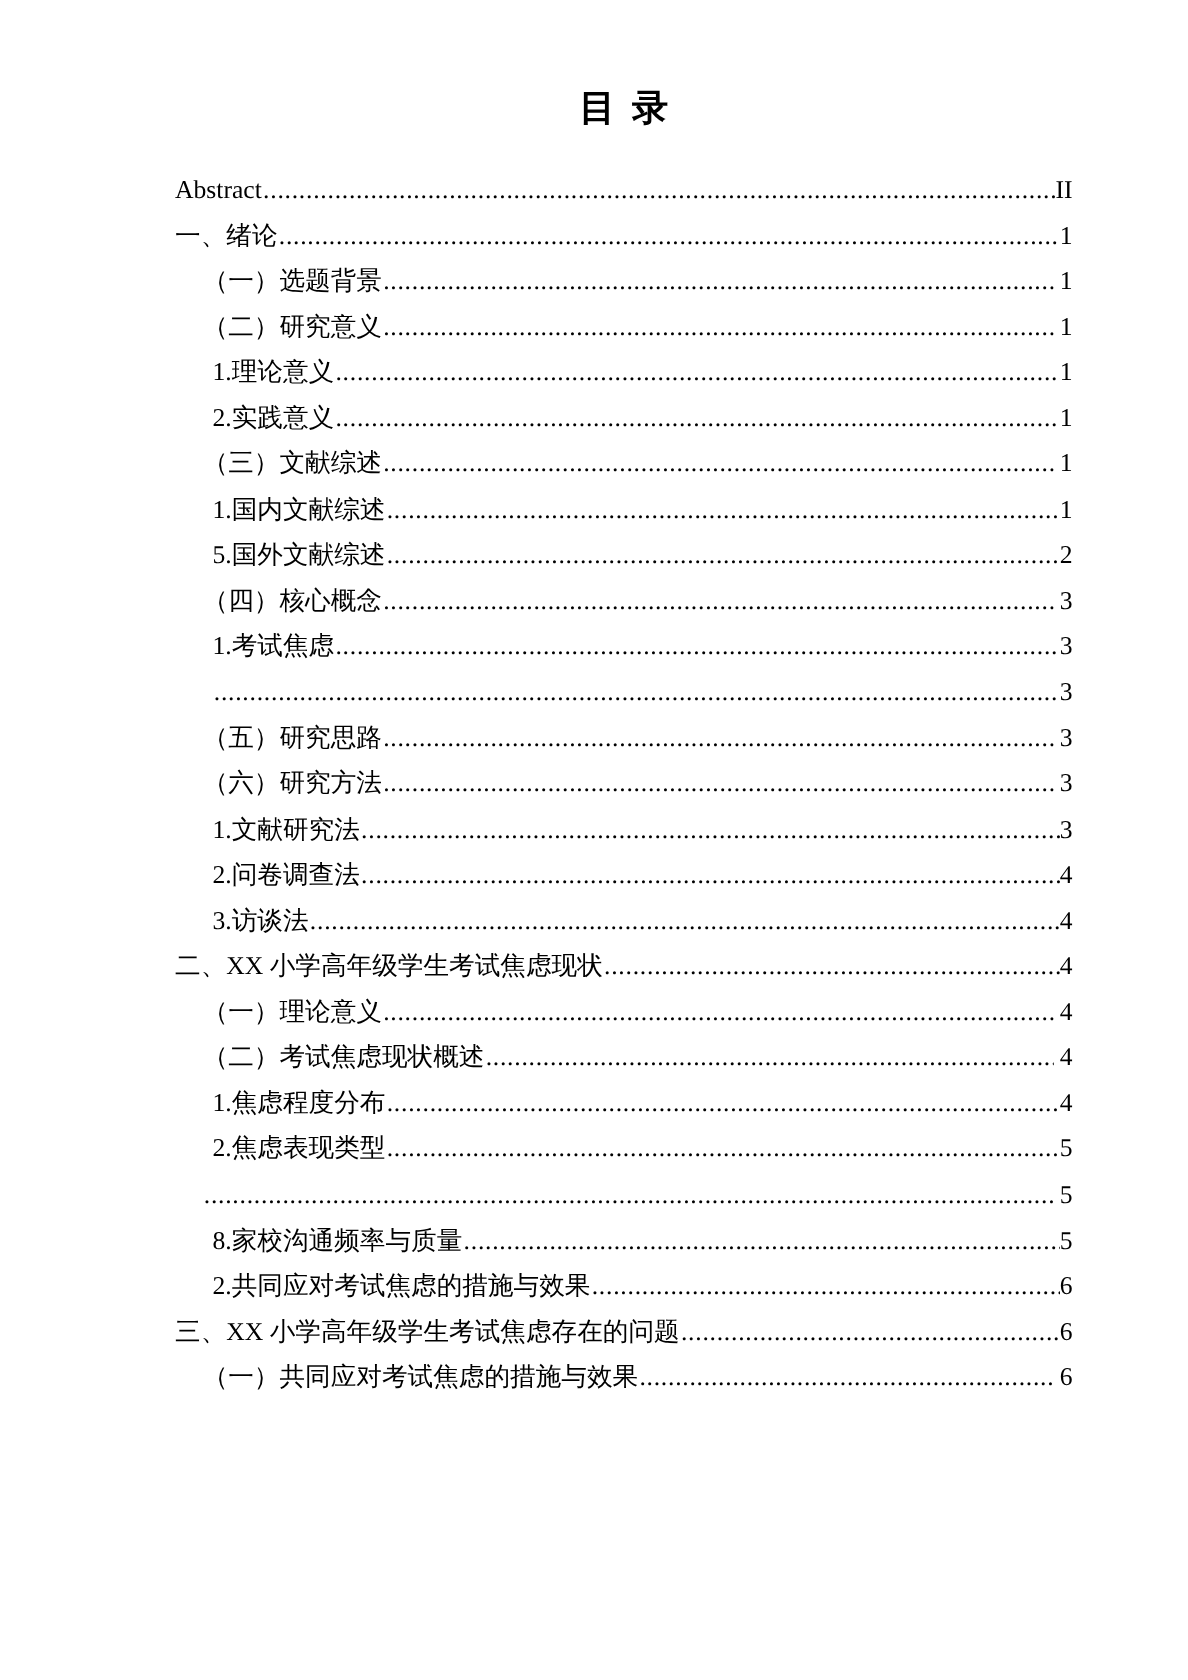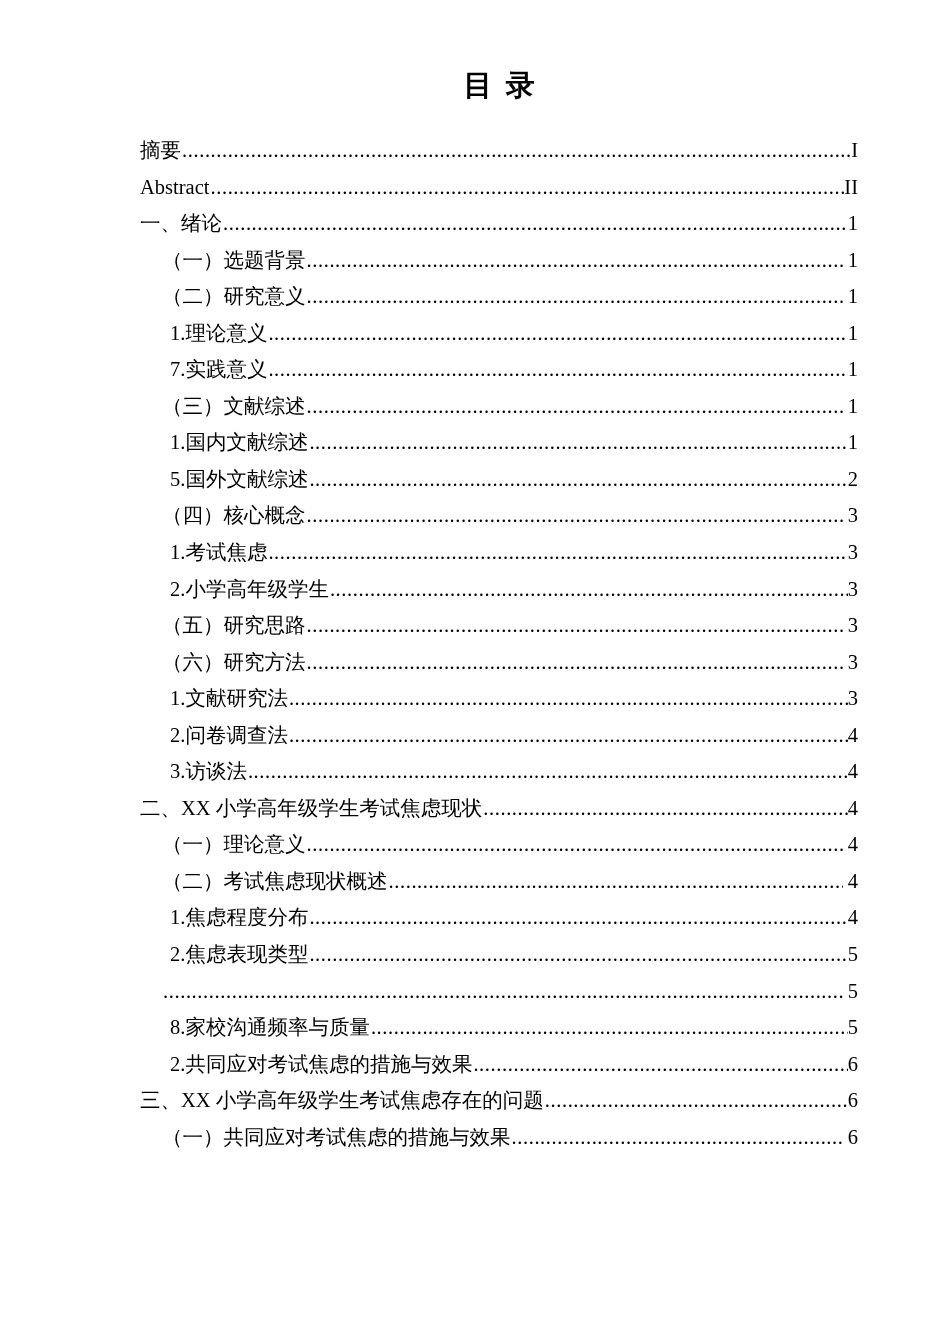--- a/index.html
+++ b/index.html
@@ -6,24 +6,25 @@
     margin: 0;
     padding: 0;
     background: #ffffff;
   }
   .page {
     position: relative;
     width: 950px;
     height: 1192px;
     background: #ffffff;
     box-sizing: border-box;
-    padding: 64px 92px 0 140px;
+    padding: 48px 92px 0 140px;
     font-family: "Liberation Serif", "DejaVu Serif", serif;
     color: #000000;
     overflow: hidden;
+    margin-top: 18px;
   }
   .doc-title {
     margin: 0;
     height: 42px;
     line-height: 42px;
     text-align: center;
     font-size: 29px;
     font-weight: bold;
     word-spacing: 6px;
     white-space: pre;
@@ -60,25 +61,20 @@
     white-space: nowrap;
   }
   .toc-row.lvl2 .toc-page { margin-left: 5px; }
 </style>
 </head>
 <body>
 
 <div class="page">
   <h1 class="doc-title">目 录</h1>
   <div class="toc" id="toc">
-  <div class="toc-row lvl1">
-    <span class="toc-label">摘要</span>
-    <span class="toc-dots"></span>
-    <span class="toc-page">I</span>
-  </div>
 
   <div class="toc-row lvl1">
     <span class="toc-label">Abstract</span>
     <span class="toc-dots"></span>
     <span class="toc-page">II</span>
   </div>
 
   <div class="toc-row lvl1">
     <span class="toc-label">一、绪论</span>
     <span class="toc-dots"></span>
@@ -97,21 +93,21 @@
     <span class="toc-page">1</span>
   </div>
 
   <div class="toc-row lvl3">
     <span class="toc-label">1.理论意义</span>
     <span class="toc-dots"></span>
     <span class="toc-page">1</span>
   </div>
 
   <div class="toc-row lvl3">
-    <span class="toc-label">7.实践意义</span>
+    <span class="toc-label">2.实践意义</span>
     <span class="toc-dots"></span>
     <span class="toc-page">1</span>
   </div>
 
   <div class="toc-row lvl2">
     <span class="toc-label">（三）文献综述</span>
     <span class="toc-dots"></span>
     <span class="toc-page">1</span>
   </div>
 
@@ -133,21 +129,20 @@
     <span class="toc-page">3</span>
   </div>
 
   <div class="toc-row lvl3">
     <span class="toc-label">1.考试焦虑</span>
     <span class="toc-dots"></span>
     <span class="toc-page">3</span>
   </div>
 
   <div class="toc-row lvl3">
-    <span class="toc-label">2.小学高年级学生</span>
     <span class="toc-dots"></span>
     <span class="toc-page">3</span>
   </div>
 
   <div class="toc-row lvl2">
     <span class="toc-label">（五）研究思路</span>
     <span class="toc-dots"></span>
     <span class="toc-page">3</span>
   </div>
 

